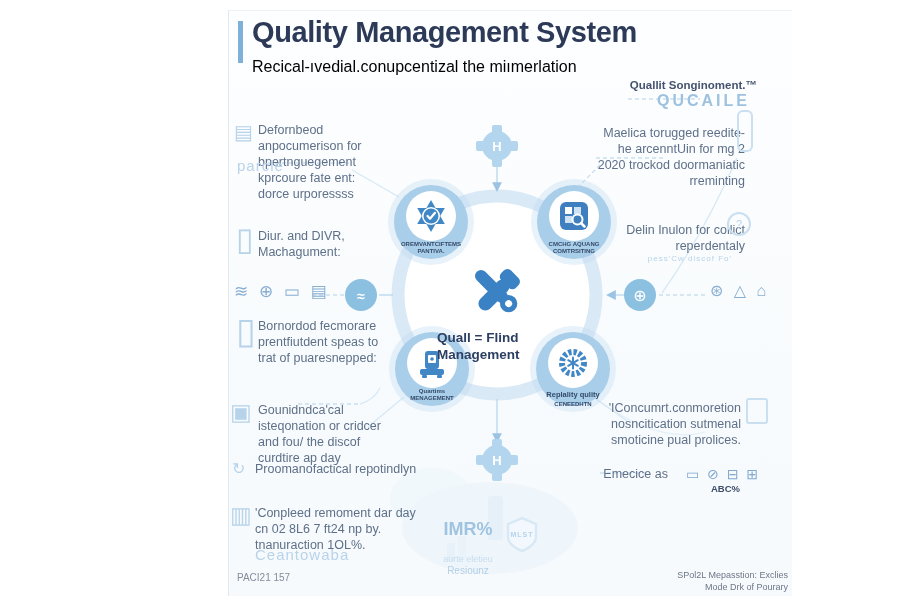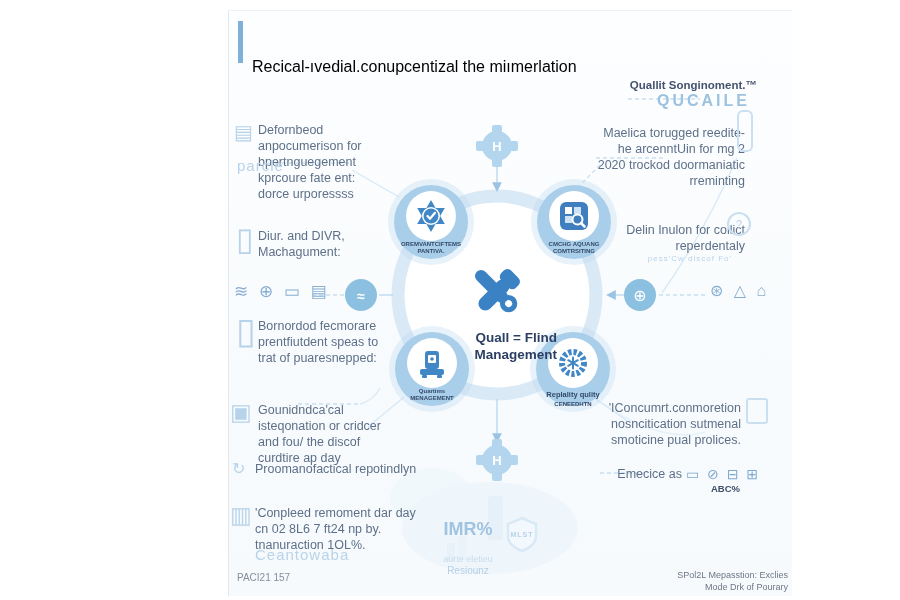--- a/index.html
+++ b/index.html
@@ -18,21 +18,21 @@
   .r-text{text-align:right;}
   .tag{font-size:15px;color:#b9d3ea;letter-spacing:1px;}
   .licon{color:#b7d3ea;}
   .icon-row{color:#88aed2;letter-spacing:3px;font-size:17px;}
   .node{position:absolute;width:74px;height:74px;border-radius:50%;background:#a9cee9;z-index:3;
         box-shadow:0 0 0 6px rgba(190,218,240,.35);}
   .node-inner{position:absolute;left:12px;top:6px;width:50px;height:50px;border-radius:50%;background:#ffffff;
               display:flex;align-items:center;justify-content:center;}
   .node-label{position:absolute;bottom:4px;left:0;width:100%;text-align:center;font-size:6px;
               font-weight:bold;color:#344a6b;line-height:1.2;z-index:4;}
-  .center-label{left:437px;top:330px;width:120px;text-align:right;font-size:13.5px;font-weight:bold;
+  .center-label{left:437px;top:330px;width:120px;text-align:left;font-size:13.5px;font-weight:bold;
                 color:#2c3f63;line-height:1.25;z-index:4;}
   .wm-stat{left:428px;top:519px;width:80px;text-align:center;font-size:18px;font-weight:bold;color:#9fc3e0;}
   .wm-l1{left:428px;top:541px;width:80px;text-align:center;font-size:10px;color:#b3cfe6;margin-top:24px;}
   .wm-l2{left:428px;top:554px;width:80px;text-align:center;font-size:9px;color:#c6dcee;}
   .wm-badge{left:504px;top:531px;width:36px;text-align:center;font-size:7px;color:#b5d3ea;letter-spacing:1px;font-weight:bold;}
   .footer-left{left:237px;top:572px;font-size:10px;color:#848d9c;}
   .footer-right{right:112px;top:569px;text-align:right;font-size:9px;color:#6e7787;line-height:1.35;}
   .outline-box{border:2px solid #cadff0;border-radius:6px;}
   svg.overlay{position:absolute;left:0;top:0;z-index:1;pointer-events:none;}
   .z2{z-index:2;} .z4{z-index:4;}
@@ -110,20 +110,21 @@
       <rect x="492" y="439" width="10" height="10" rx="2"></rect>
         <rect x="492" y="471" width="10" height="10" rx="2"></rect>
       <rect x="476" y="455" width="10" height="10" rx="2"></rect>
         <rect x="508" y="455" width="10" height="10" rx="2"></rect>
       <circle cx="497" cy="460" r="15"></circle>
       <text x="497" y="465" text-anchor="middle" font-size="13" font-weight="bold" fill="#ffffff">H</text>
     </g>
   </svg>
 
   <div class="abs accent-bar z2"></div>
+  <h1 class="abs title z2" style="margin:0">Quality Management System</h1>
   <div class="abs subtitle z2">Recical-ıvedial.conupcentizal the miımerlation</div>
 
   <div class="abs corner-label z2">Quallit Songinoment.™</div>
   <div class="abs corner-stamp z2">QUCAILE</div>
 
   <div class="abs licon z2" style="left:234px;top:120px;font-size:20px">▤</div>
   <div class="abs block-text z2" style="left:258px;top:122px;width:130px">Defornbeod anpocumerison for bpertnguegement kprcoure fate ent: dorce urporessss</div>
   <div class="abs tag z2" style="left:237px;top:157px">parcle</div>
 
   <div class="abs licon z2" style="left:236px;top:220px;font-size:32px">▯</div>
@@ -147,21 +148,21 @@
   <div class="abs outline-box z2" style="left:737px;top:110px;width:12px;height:38px"></div>
 
   <div class="abs block-text r-text z2" style="right:155px;top:222px;width:142px">Delin Inulon for collict reperdentaly</div>
   <div class="abs outline-box z2" style="left:727px;top:212px;width:20px;height:20px;border-radius:50%;color:#b9d4ea;font-size:11px;text-align:center;line-height:20px">?</div>
   <div class="abs tag z2" style="right:168px;top:254px;font-size:8px">pess'Cw discof Fo'</div>
   <div class="abs icon-row z2" style="left:710px;top:281px;font-size:16px">⊛ △ ⌂</div>
 
   <div class="abs block-text r-text z2" style="right:159px;top:400px;width:152px">'IConcumrt.conmoretion nosncitication sutmenal smoticine pual prolices.</div>
   <div class="abs outline-box z2" style="left:746px;top:398px;width:18px;height:22px;border-radius:3px"></div>
 
-  <div class="abs z2" style="right:140px;top:466px;display:flex;gap:4px;align-items:center">
+  <div class="abs z2" style="right:140px;top:466px;display:flex;gap:18px;align-items:center">
     <span class="block-text">Emecice as</span>
     <span style="color:#7fa9cf;letter-spacing:2px;font-size:14px">▭ ⊘ ⊟ ⊞</span>
   </div>
   <div class="abs z2" style="right:160px;top:483px;font-size:9.5px;font-weight:bold;color:#3e4d68">ABC%</div>
 
   <div class="node" style="left:394px;top:185px">
     <div class="node-inner">
       <svg width="36" height="36" viewBox="0 0 36 36">
         <g fill="#4187c6">
             <polygon points="18,2 31.8,26 4.2,26"></polygon>

